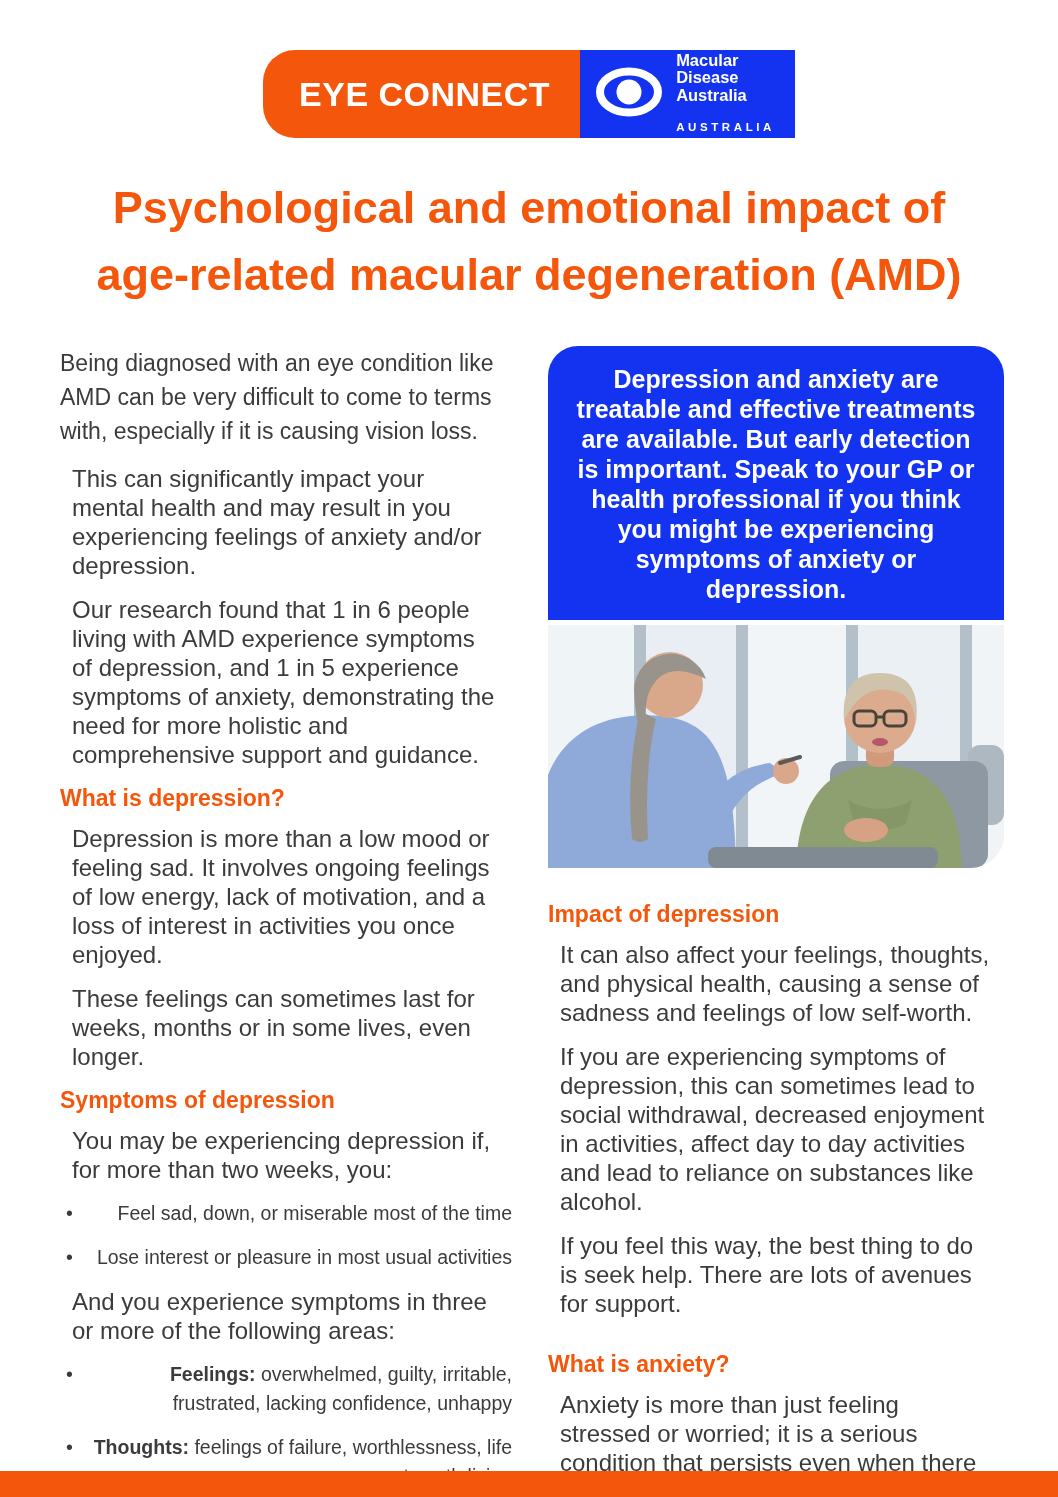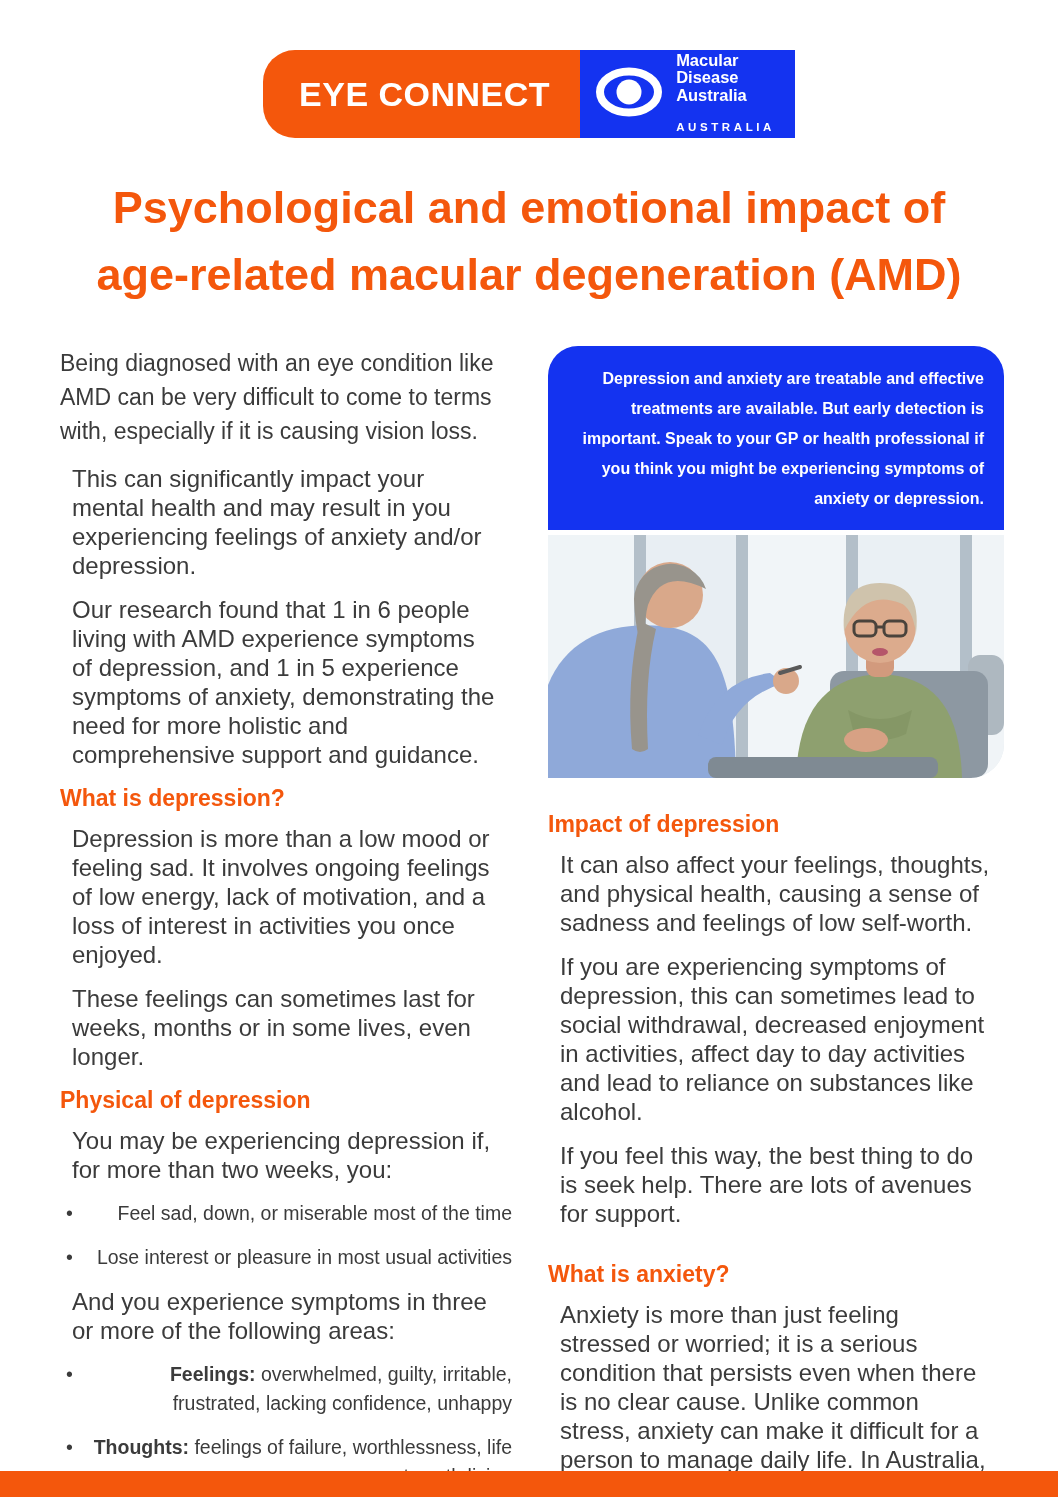--- a/index.html
+++ b/index.html
@@ -47,21 +47,21 @@
     font-size:19.5px;line-height:29px;
   }
   ul.blist li::before{
     content:"•";position:absolute;left:6px;top:0;
     font-size:19.5px;line-height:29px;color:#3b3b3b;
   }
   .lbl{font-weight:bold;}
   
   .callout{
     background:var(--blue);color:#fff;font-weight:bold;
-    font-size:16px;line-height:30px;text-align:right;
+    font-size:25px;line-height:30px;text-align:center;
     border-radius:30px 30px 0 0;
     padding:18px 20px 16px;
   }
   .photo{
     margin-top:5px;height:243px;width:456px;
     border-radius:0 0 34px 0;overflow:hidden;
   }
   .photo svg{display:block;}
   .col-right h3.sub{margin-top:32px;}
   
@@ -104,21 +104,21 @@
 
     <div class="col-left">
       <p class="lead">Being diagnosed with an eye condition like AMD can be very difficult to come to terms with, especially if it is causing vision loss.</p>
       <p class="body">This can significantly impact your mental health and may result in you experiencing feelings of anxiety and/or depression.</p>
       <p class="body">Our research found that 1 in 6 people living with AMD experience symptoms of depression, and 1 in 5 experience symptoms of anxiety, demonstrating the need for more holistic and comprehensive support and guidance.</p>
 
       <h3 class="sub">What is depression?</h3>
       <p class="body">Depression is more than a low mood or feeling sad. It involves ongoing feelings of low energy, lack of motivation, and a loss of interest in activities you once enjoyed.</p>
       <p class="body">These feelings can sometimes last for weeks, months or in some lives, even longer.</p>
 
-      <h3 class="sub">Physical of depression</h3>
+      <h3 class="sub">Symptoms of depression</h3>
       <p class="body">You may be experiencing depression if, for more than two weeks, you:</p>
 
       <ul class="blist">
         <li>Feel sad, down, or miserable most of the time</li>
         <li>Lose interest or pleasure in most usual activities</li>
       </ul>
 
       <p class="body">And you experience symptoms in three or more of the following areas:</p>
 
       <ul class="blist">

